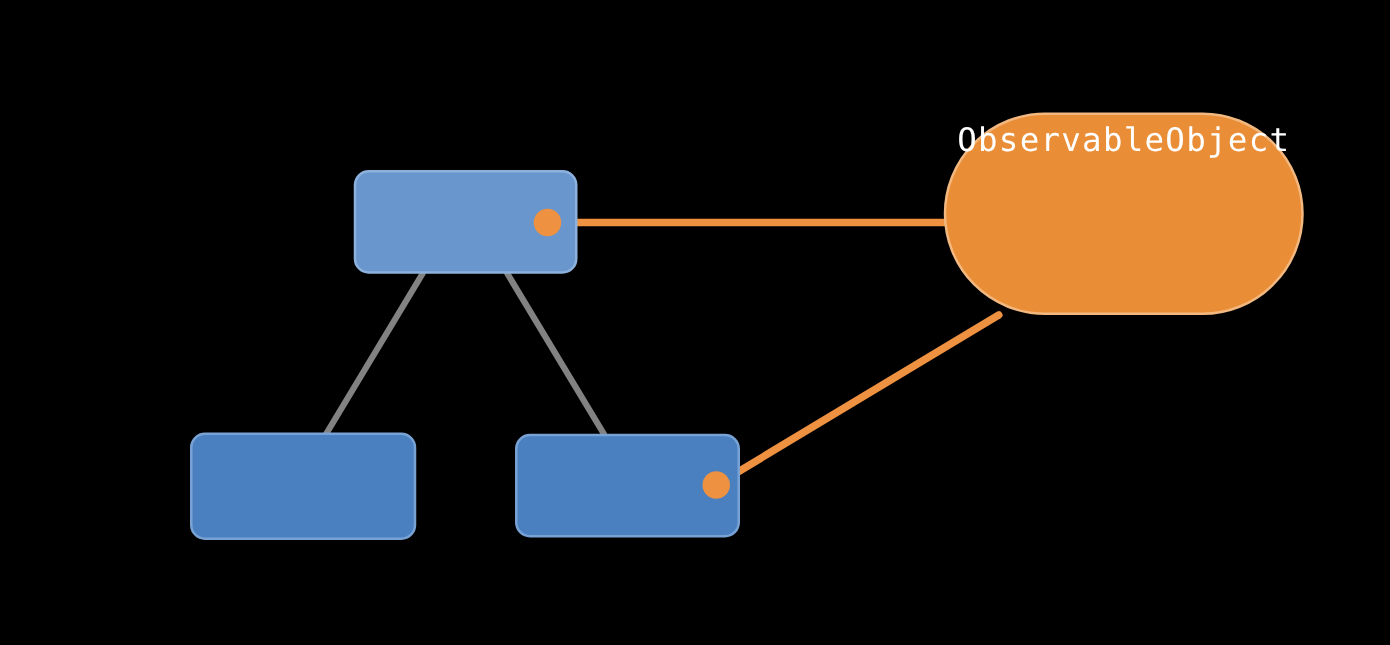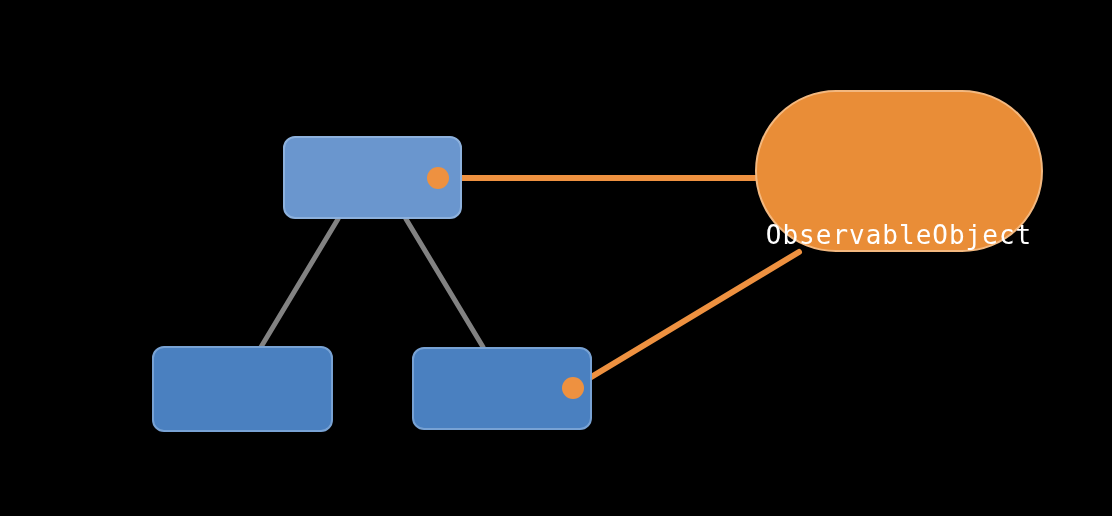--- a/index.html
+++ b/index.html
@@ -62,21 +62,21 @@
   }
   .callout{
     position:absolute;
     z-index:2;
     left:755px;top:90px;width:288px;height:162px;
     background:var(--callout-fill);
     border:2px solid var(--callout-border);
     border-radius:82px;
     box-sizing:border-box;
     display:flex;
-    align-items:flex-end;
+    align-items:flex-start;
     justify-content:center;
   }
   .callout-label{
     color:var(--callout-text);
     font-size:26px;
     letter-spacing:1px;
     white-space:nowrap;
     padding-top:6px;
   }
   .dot{

